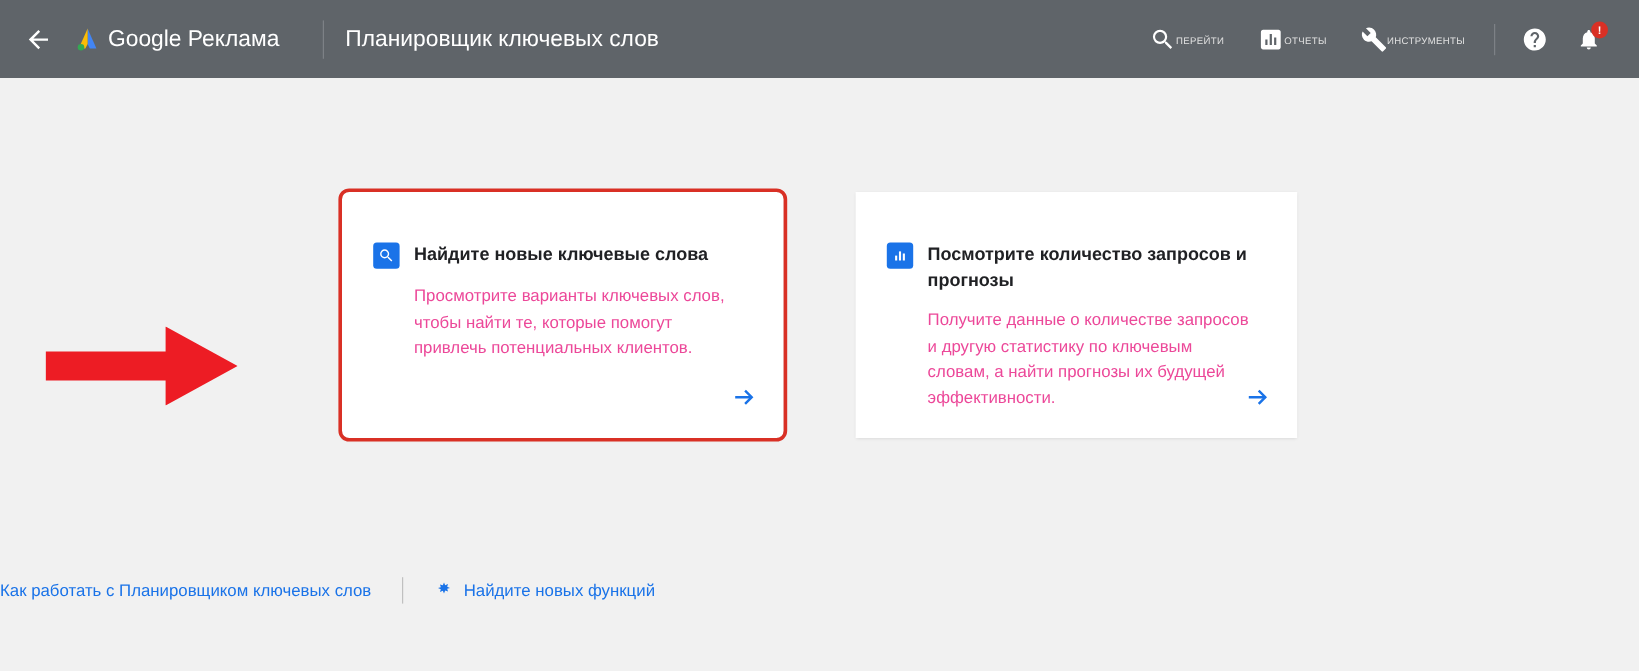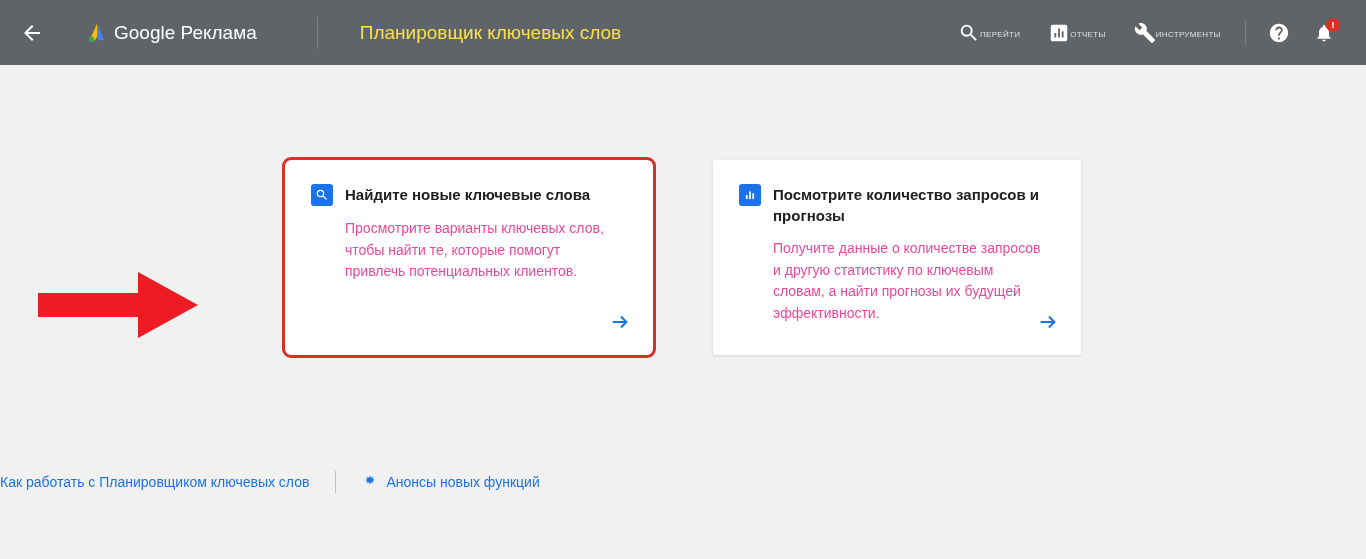--- a/index.html
+++ b/index.html
@@ -1,29 +1,29 @@
 <!DOCTYPE html>
 <html><head>
   <meta charset="utf-8">
   <style>
     * { margin: 0; padding: 0; box-sizing: border-box; font-family: Arial, Roboto, sans-serif; }
     body { background: #f1f1f1; width: 1366px; height: 559px; overflow: hidden; }
 
-    .header { background: #5f6469; height: 65px; display: flex; align-items: center; padding: 0 20px; color: #fff; gap: 24px; }
+    .header { background: #5f6469; height: 65px; display: flex; align-items: center; padding: 0 20px; color: #fff; }
 
     .back-arrow { width: 24px; height: 24px; margin-right: 18px; cursor: pointer; }
     .back-arrow svg { width: 24px; height: 24px; fill: #fff; }
 
     .logo { display: flex; align-items: center; margin-right: 18px; }
     .logo-icon { width: 22px; height: 22px; margin-right: 6px; }
     .logo-text { font-size: 19px; font-weight: 400; color: #fff; }
 
     .divider { width: 1px; height: 32px; background: #7d8186; margin: 0 18px; }
 
-    .page-title { font-size: 19px; font-weight: 400; color: #fde047; }
+    .page-title { font-size: 19px; font-weight: 400; color: #ffffff; }
 
     .header-spacer { flex: 1; }
 
     .header-actions { display: flex; align-items: center; }
 
     .action-item { display: flex; flex-direction: row; align-items: center; margin: 0 14px; cursor: pointer; }
     .action-item svg { width: 22px; height: 22px; fill: #fff; }
     .action-label { font-size: 8px; color: #e0e0e0; margin-top: 4px; letter-spacing: 0.3px; }
 
     .small-divider { width: 1px; height: 26px; background: #7d8186; margin: 0 10px; }
@@ -36,21 +36,21 @@
     .bell-icon svg { width: 20px; height: 20px; fill: #fff; }
     .badge { position: absolute; top: -5px; right: -6px; width: 14px; height: 14px; background: #d93025; border-radius: 50%; display: flex; align-items: center; justify-content: center; color: #fff; font-size: 9px; font-weight: bold; }
 
     .content { position: relative; padding: 95px 0 0 0; }
 
     .red-arrow { position: absolute; left: 38px; top: 207px; }
     .red-arrow svg { width: 160px; height: 66px; }
 
     .cards { display: flex; justify-content: center; gap: 60px; }
 
-    .card { width: 368px; background: #fff; padding: 24px 26px 22px 26px; box-shadow: 0 1px 3px rgba(0,0,0,.12); position: relative; }
+    .card { width: 368px; background: #fff; padding: 42px 26px 22px 26px; box-shadow: 0 1px 3px rgba(0,0,0,.12); position: relative; }
 
     .card.highlighted { outline: 3px solid #d93025; border-radius: 6px; }
 
     .card-header { display: flex; align-items: flex-start; margin-bottom: 12px; }
     .card-icon { width: 22px; height: 22px; background: #1a73e8; border-radius: 3px; display: flex; align-items: center; justify-content: center; margin-right: 12px; flex-shrink: 0; }
     .card-icon svg { width: 14px; height: 14px; fill: #fff; }
     .card-title { font-size: 15px; font-weight: bold; color: #202124; line-height: 1.4; }
 
     .card-body { font-size: 14px; color: #ec4899; line-height: 1.55; padding-left: 34px; padding-right: 6px; }
 
@@ -186,17 +186,17 @@
 
   <div class="footer-links">
     <div class="footer-link">Как работать с Планировщиком ключевых слов</div>
     <div class="footer-divider"></div>
     <div class="footer-link">
       <span class="burst-icon">
         <svg viewBox="0 0 24 24">
             <path d="M12 2l1.5 3.5L17 4l-1 3.5L19.5 9 16 10l1 3.5-3.5-1.5L12 16l-1.5-3.5L7 14l1-3.5L4.5 9 8 8l-1-3.5L10.5 5.5z"></path>
           </svg>
       </span>
-      <span>Анонсы новых функций</span>
+      <span>Найдите новых функций</span>
     </div>
   </div>
 
 </div>
 
 </body></html>

